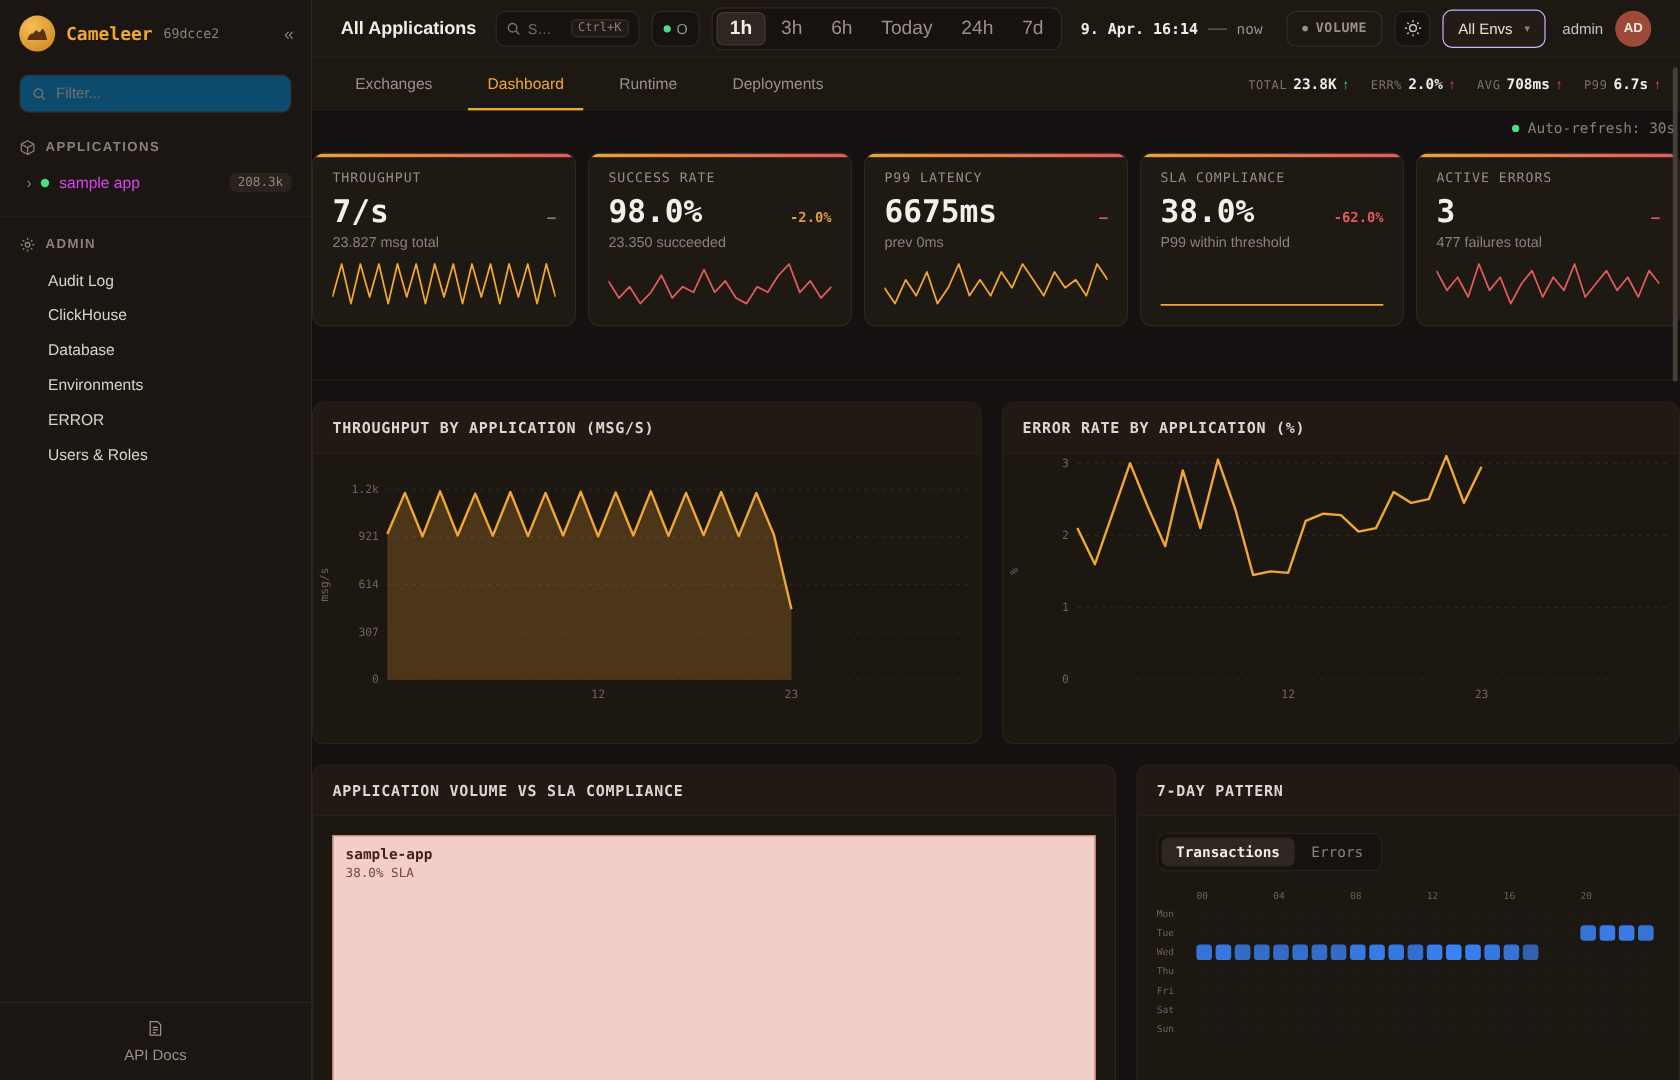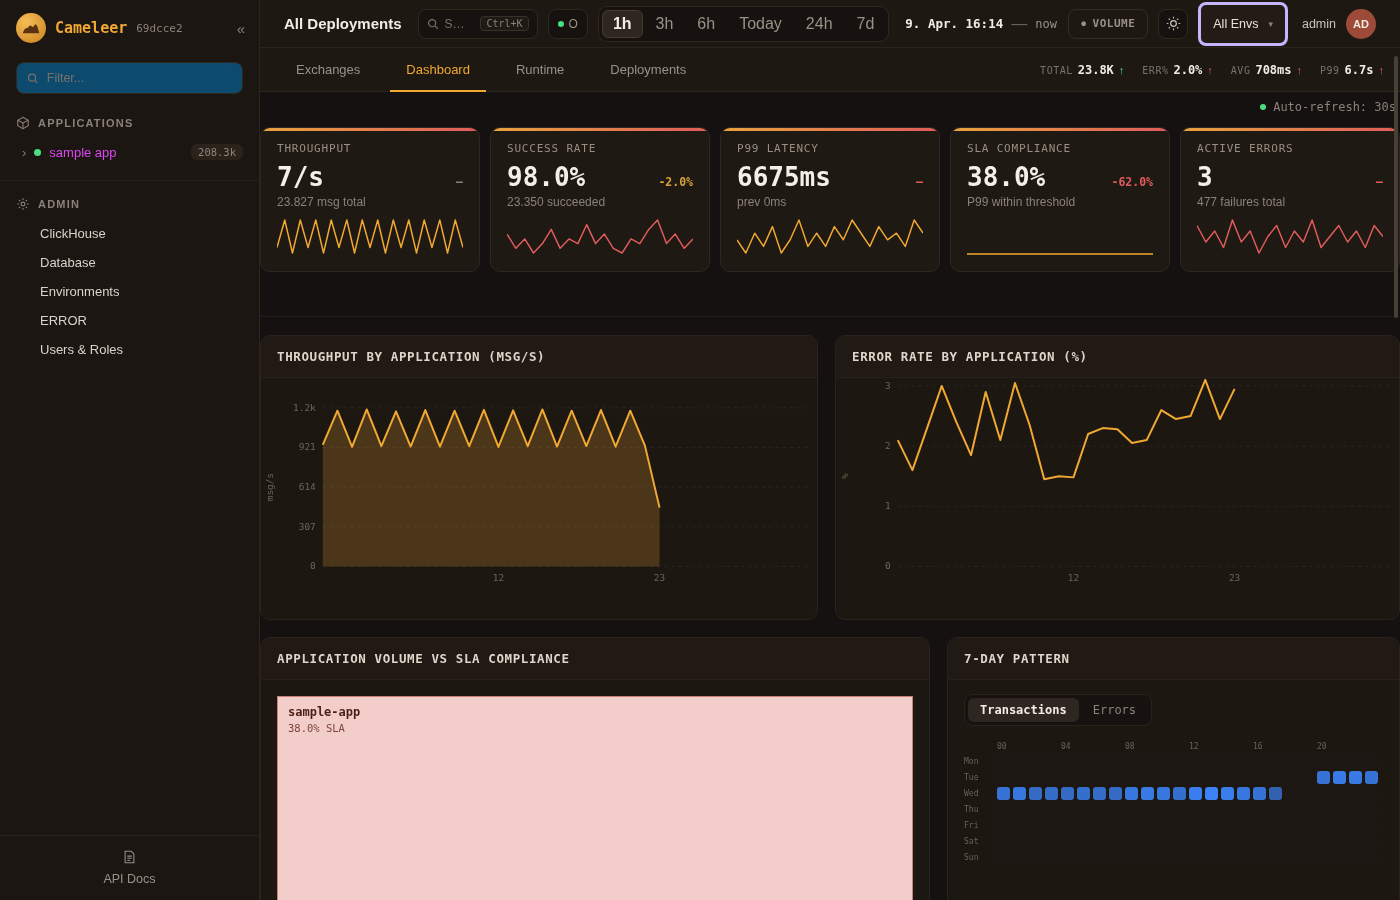--- a/index.html
+++ b/index.html
@@ -41,21 +41,21 @@
   .range-group { background:#171210; border:1px solid #2f2820; border-radius:9px; padding:3px; display:flex; gap:2px; }
   .range { background:transparent; border:1px solid transparent; color:#9a9187; font-size:16px; padding:4px 10px; border-radius:6px; cursor:pointer; font-family:"Liberation Sans",sans-serif; white-space:nowrap; }
   .range.active { background:#2e2620; border-color:#463a2c; color:#f2ede4; font-weight:bold; }
   .dt-group { display:flex; align-items:center; gap:8px; margin-left:6px; white-space:nowrap; }
   .dt { font-size:12.5px; font-weight:bold; color:#f2ede4; cursor:pointer; }
   .dash { color:#6a6158; }
   .now { font-size:12px; color:#9a9187; cursor:pointer; }
   .manual { margin-left:auto; height:30px; border:1px solid #342c23; background:transparent; border-radius:8px; padding:0 12px; display:flex; align-items:center; gap:6px; font-family:"DejaVu Sans Mono",monospace; font-size:11px; font-weight:bold; color:#9a9187; letter-spacing:0.5px; cursor:pointer; white-space:nowrap; }
   .manual-dot { font-size:8px; }
   .icon-btn { width:30px; height:30px; border-radius:8px; background:#171210; border:1px solid #2f2820; display:flex; align-items:center; justify-content:center; cursor:pointer; flex:0 0 30px; }
-  .env-select { height:44px; background:#231c16; border:3px solid #c4b5fd; border-radius:8px; padding:3px 12px; display:flex; align-items:center; gap:10px; font-size:12.5px; color:#e6e0d7; cursor:pointer; white-space:nowrap; }
+  .env-select { height:32px; background:#231c16; border:1px solid #c4b5fd; border-radius:8px; padding:3px 12px; display:flex; align-items:center; gap:10px; font-size:12.5px; color:#e6e0d7; cursor:pointer; white-space:nowrap; }
   .caret { color:#8a8178; font-size:9px; }
   .user-name { font-size:12.5px; color:#c9c2b8; margin-left:4px; }
   .avatar { width:30px; height:30px; border-radius:50%; background:#9d4b38; color:#f7e8df; font-weight:bold; font-size:11px; display:flex; align-items:center; justify-content:center; cursor:pointer; flex:0 0 30px; }
 
   .tabs-row { height:44px; flex:0 0 44px; background:#1e1813; border-bottom:1px solid #2b241c; display:flex; align-items:stretch; padding-left:20px; }
   .tab { display:flex; align-items:center; padding:0 16px; font-size:13px; color:#9a9187; cursor:pointer; position:relative; margin-right:14px; white-space:nowrap; }
   .tab.active { color:#f0a832; }
   .tab.active::after { content:""; position:absolute; left:0; right:0; bottom:-1px; height:2px; background:#f0a832; }
   .tab-stats { margin-left:auto; display:flex; align-items:center; gap:18px; padding-right:16px; }
   .stat { display:flex; align-items:baseline; gap:5px; white-space:nowrap; }
@@ -146,40 +146,41 @@
     </div>
 
     <div class="admin-section">
       <div class="side-section">
         <svg width="14" height="14" viewBox="0 0 16 16" fill="none" stroke="#8a8178" stroke-width="1.3">
             <circle cx="8" cy="8" r="2.2"></circle>
             <path d="M8 1.5 V3.5 M8 12.5 V14.5 M1.5 8 H3.5 M12.5 8 H14.5 M3.4 3.4 L4.8 4.8 M11.2 11.2 L12.6 12.6 M12.6 3.4 L11.2 4.8 M4.8 11.2 L3.4 12.6"></path>
           </svg>
         <span>ADMIN</span>
       </div>
+      <div class="admin-item">Audit Log</div>
       <div class="admin-item">ClickHouse</div>
       <div class="admin-item">Database</div>
       <div class="admin-item">Environments</div>
       <div class="admin-item">ERROR</div>
       <div class="admin-item">Users &amp; Roles</div>
     </div>
 
     <div class="side-foot">
       <svg width="13" height="14" viewBox="0 0 14 16" fill="none" stroke="#9a9187" stroke-width="1.2">
           <path d="M2 1.5 H9 L12 4.5 V14.5 H2 Z"></path>
           <path d="M4.5 7 H9.5 M4.5 9.5 H9.5 M4.5 12 H7.5"></path>
         </svg>
       <span>API Docs</span>
     </div>
   </aside>
 
   <main class="main">
 
     <header class="topbar">
-      <div class="tb-title">All Deployments</div>
+      <div class="tb-title">All Applications</div>
 
       <div class="search-box">
         <svg width="12" height="12" viewBox="0 0 14 14">
             <circle cx="6" cy="6" r="4.2" fill="none" stroke="#7a7166" stroke-width="1.4"></circle>
             <line x1="9.2" y1="9.2" x2="12.5" y2="12.5" stroke="#7a7166" stroke-width="1.4"></line>
           </svg>
         <span class="search-text">S…</span>
         <span class="kbd mono">Ctrl+K</span>
       </div>
 

